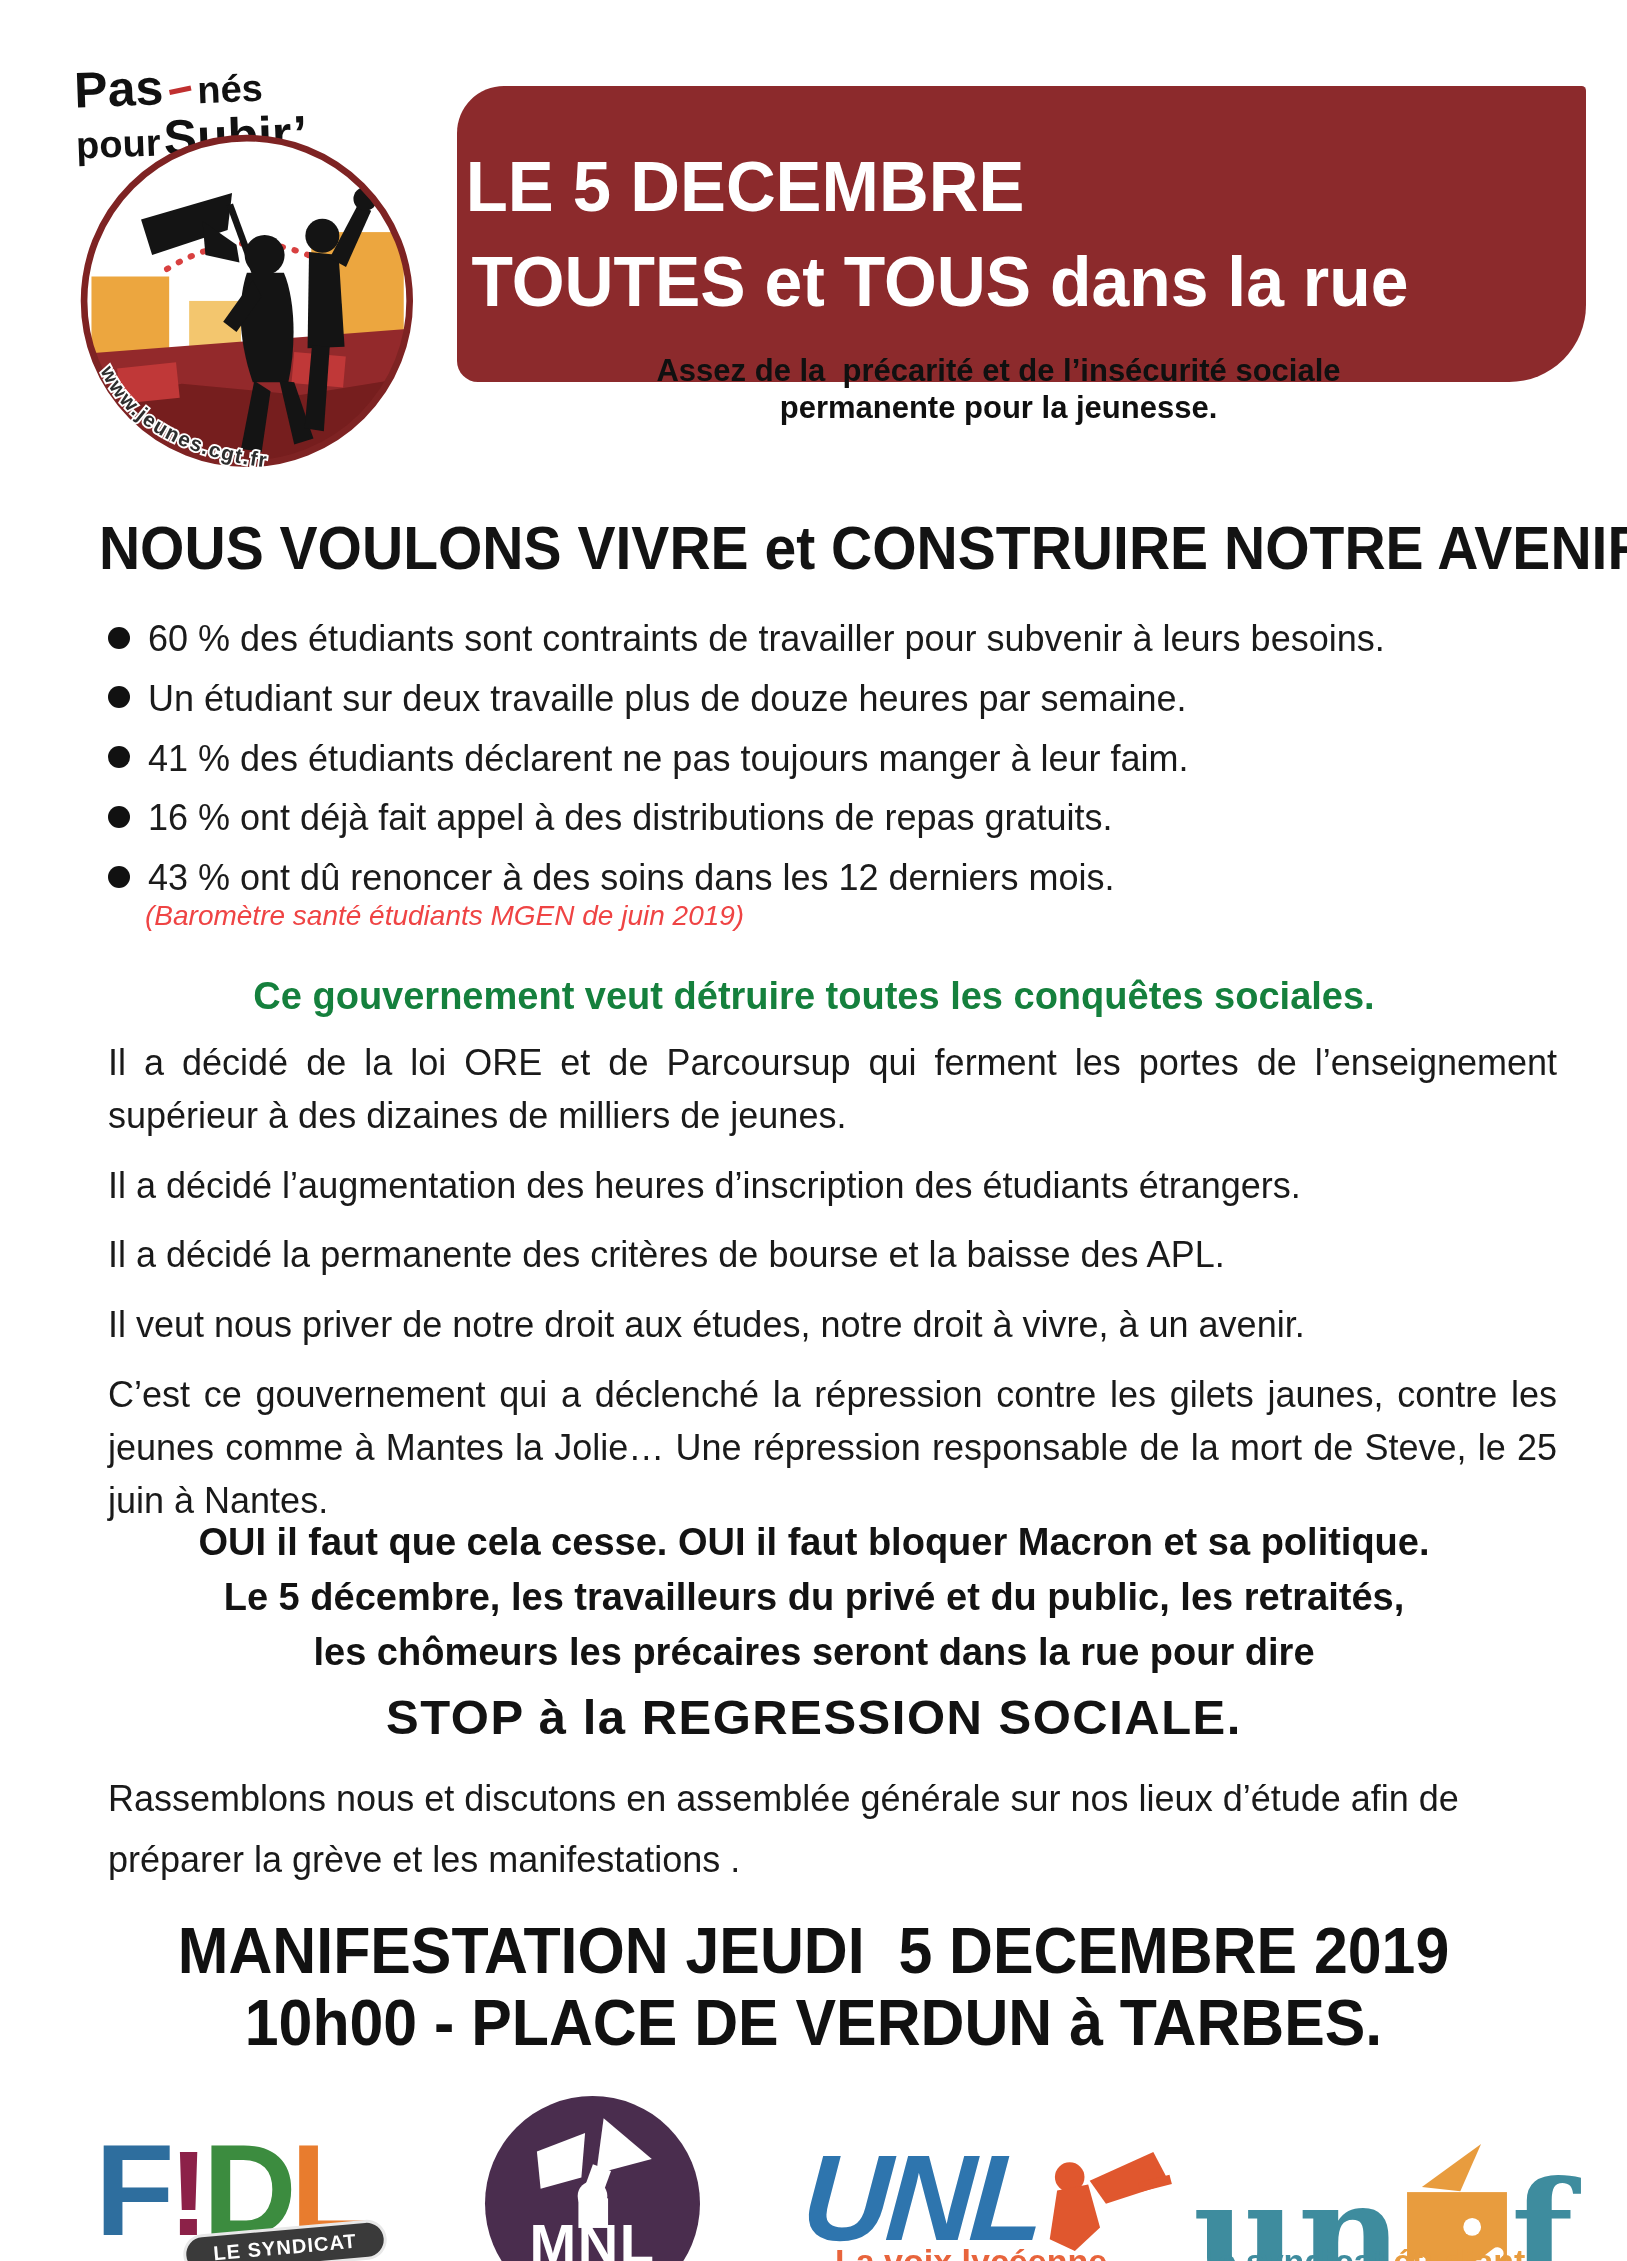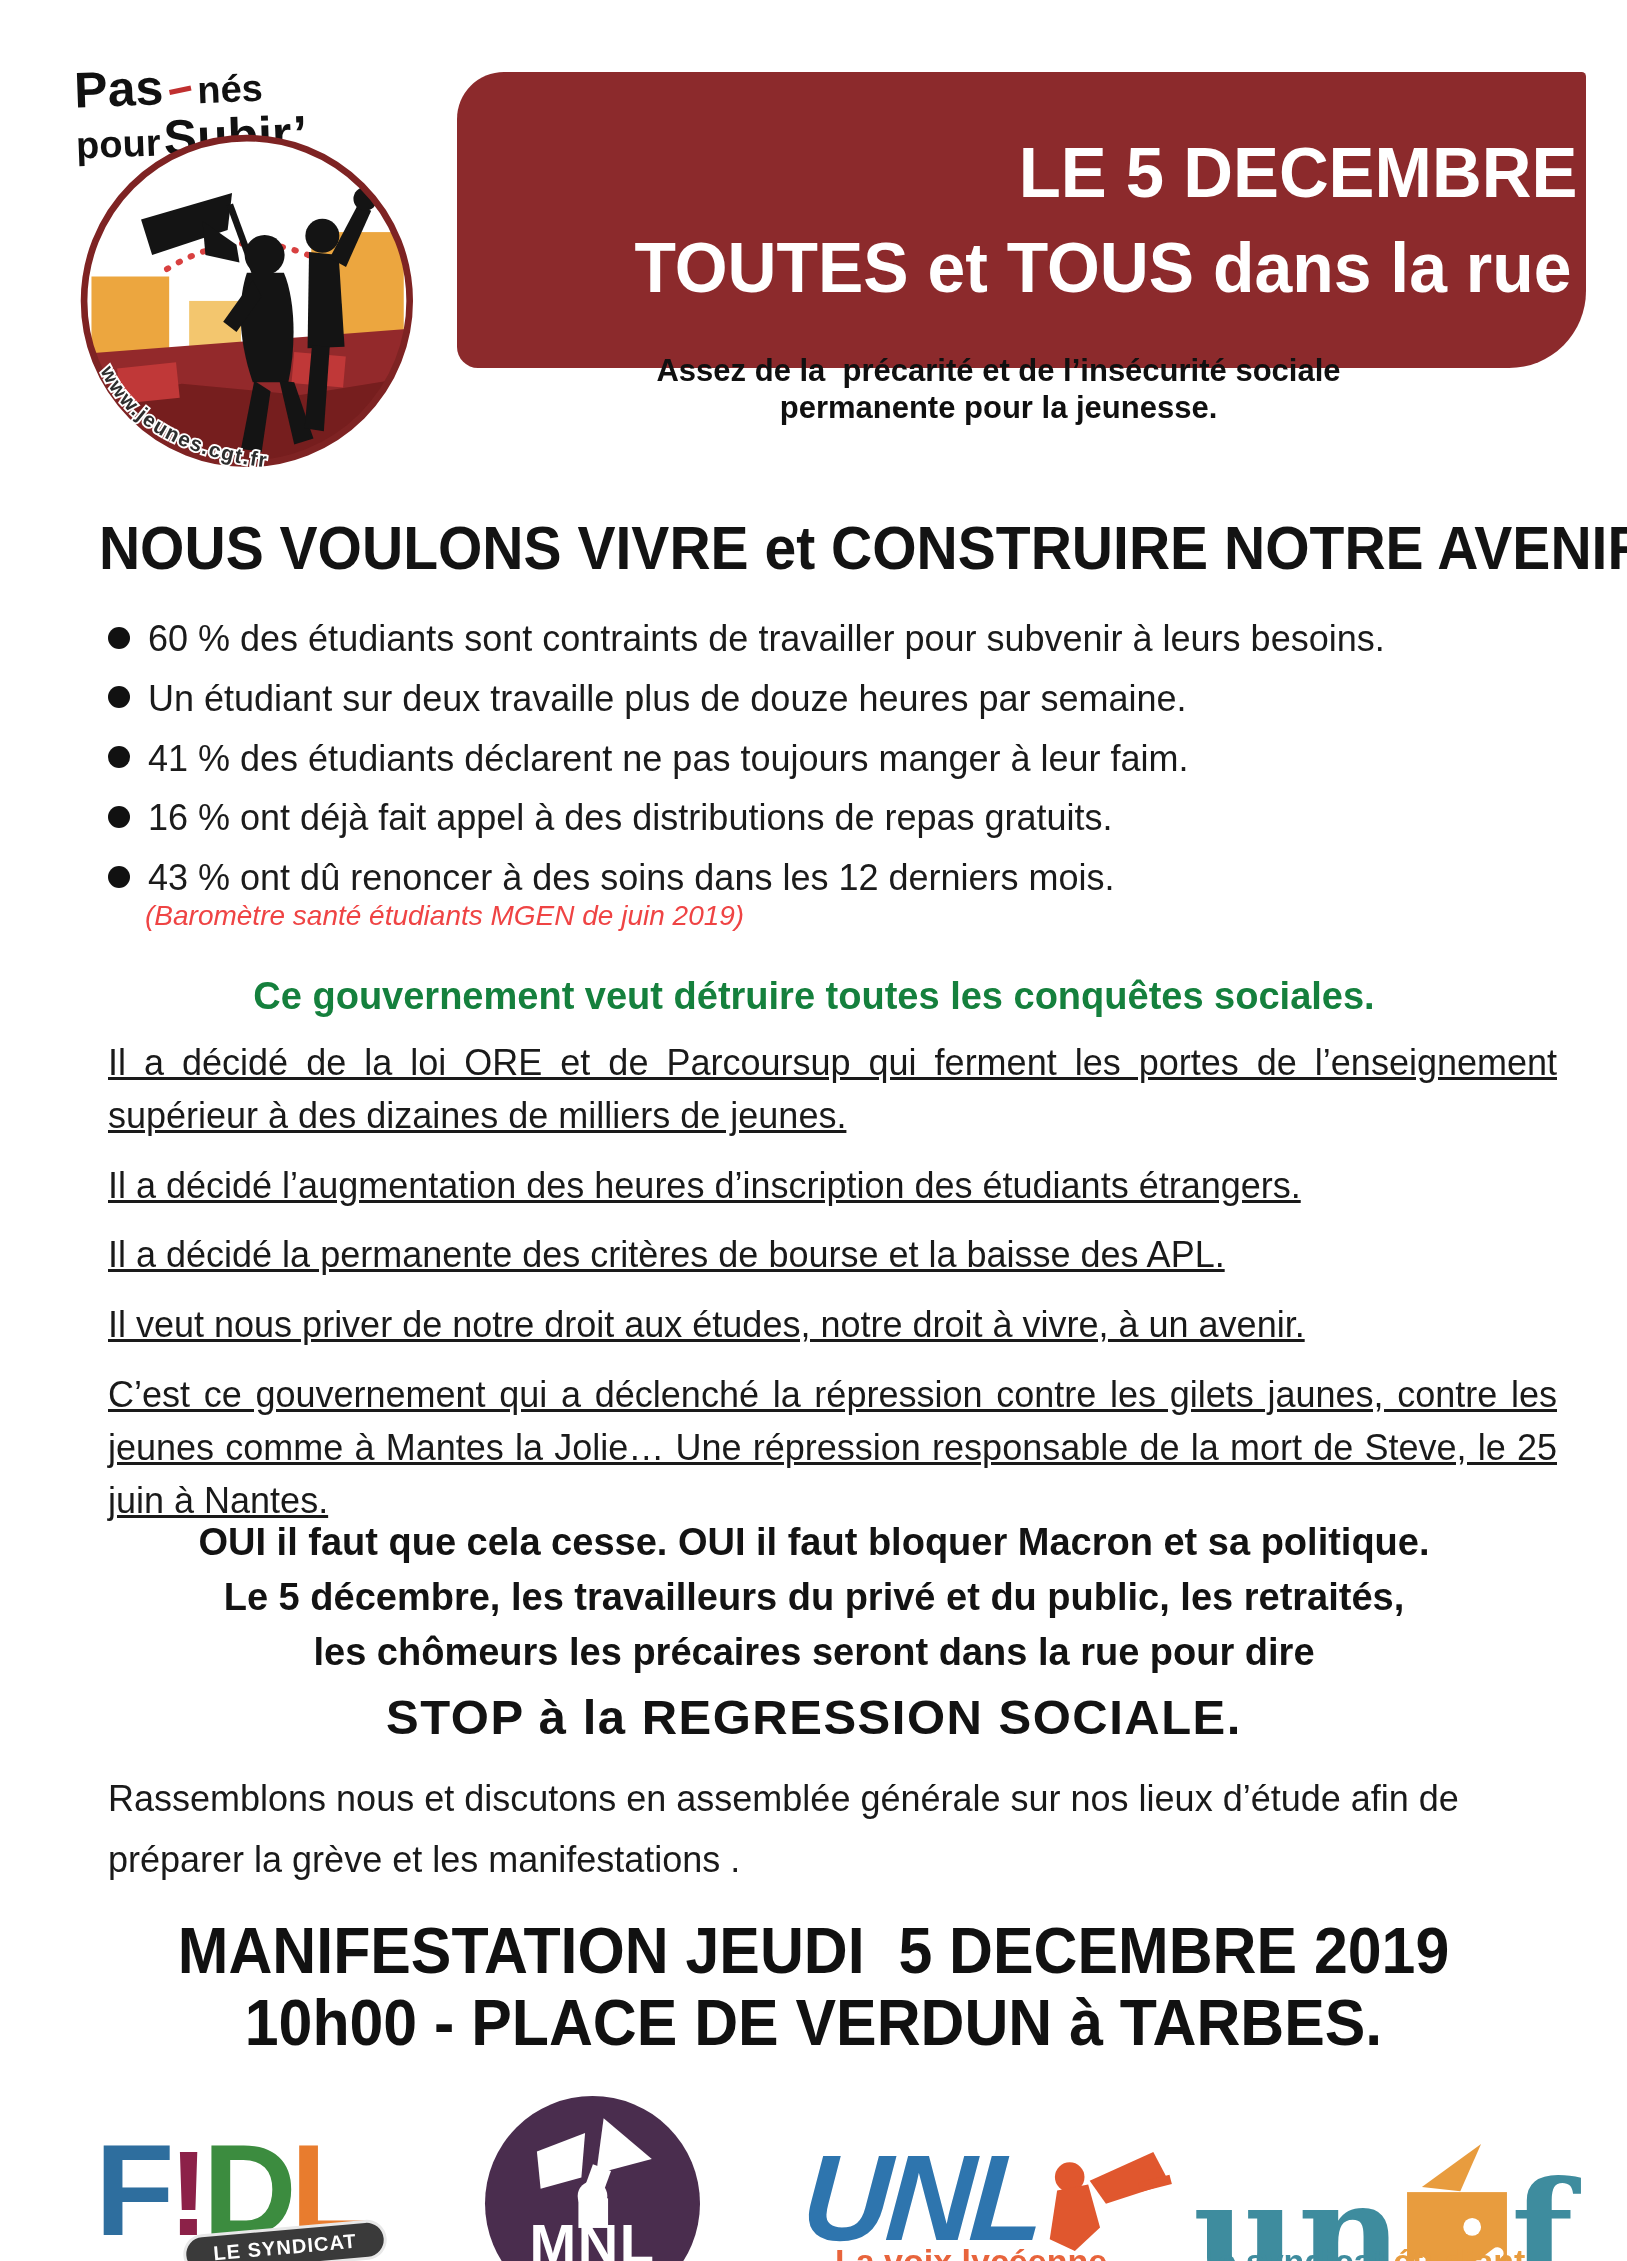--- a/index.html
+++ b/index.html
@@ -10,22 +10,22 @@
   .tagline{position:absolute;left:75px;top:59px;width:370px;transform:rotate(-2deg);
            line-height:1.02;font-weight:800;color:#111;
            text-shadow:-2.2px -2.2px 1.5px #fff,2.2px -2.2px 1.5px #fff,-2.2px 2.2px 1.5px #fff,2.2px 2.2px 1.5px #fff,0 0 7.4px #fff;}
   .tagline .big{font-size:50px;}
   .tagline .mid{font-size:38px;}
   .tagline .dash{display:inline-block;width:22px;height:5.2px;background:#C03030;margin:0 6px;
                  vertical-align:10.4px;transform:rotate(-10deg);}
   .cgt-svg{position:absolute;left:78px;top:110px;width:337px;height:370px;}
 
   
-  .banner{position:absolute;left:457px;top:72px;width:1129px;height:296px;background:#8C2A2C;
-          border-radius:47px 4.4px 77px 21px;display:flex;flex-direction:column;align-items:flex-end;
+  .banner{position:absolute;left:457px;top:86px;width:1129px;height:296px;background:#8C2A2C;
+          border-radius:47px 4.4px 77px 21px;display:flex;flex-direction:column;align-items:flex-start;
           justify-content:center;gap:15px;}
   .banner .l1{font-size:71px;font-weight:700;color:#fff;transform:scaleX(.97);white-space:pre;}
   .banner .l2{font-size:70px;font-weight:700;color:#fff;transform:scaleX(.97);white-space:pre;}
 
   
   .subtitle{position:absolute;left:414px;top:352px;width:1169px;text-align:center;
             font-size:31px;font-weight:700;line-height:1.2;color:#101010;}
   .subtitle div{white-space:pre;}
 
   
@@ -39,21 +39,21 @@
   .dot{flex:0 0 auto;width:22px;height:22px;border-radius:50%;background:#111;margin:6.7px 18px 0 0;}
   .bullet-text{font-size:36px;line-height:1.05;color:#1b1b1b;}
 
   .note{position:absolute;left:145px;top:900px;font-size:28px;font-style:italic;color:#ef4444;}
 
   .section-heading{position:absolute;left:74px;top:975px;width:1480px;text-align:center;
                    font-size:38px;font-weight:700;color:#15803d;}
 
   
   .paras{position:absolute;left:108px;top:1036px;width:1449px;font-size:36px;line-height:1.48;}
-  .paras p{margin:0 0 16.3px 0;text-decoration:underline;}
+  .paras p{margin:0 0 16.3px 0;}
   .paras p.just{text-align:justify;}
 
   
   .cta{position:absolute;left:74px;top:1515px;width:1480px;text-align:center;font-weight:700;
        font-size:38px;line-height:1.45;color:#131313;}
   .cta .stop{font-size:49px;letter-spacing:1.5px;margin-top:1.5px;}
 
   .assembly{position:absolute;left:108px;top:1768px;width:1449px;font-size:36px;line-height:1.7;}
 
   

